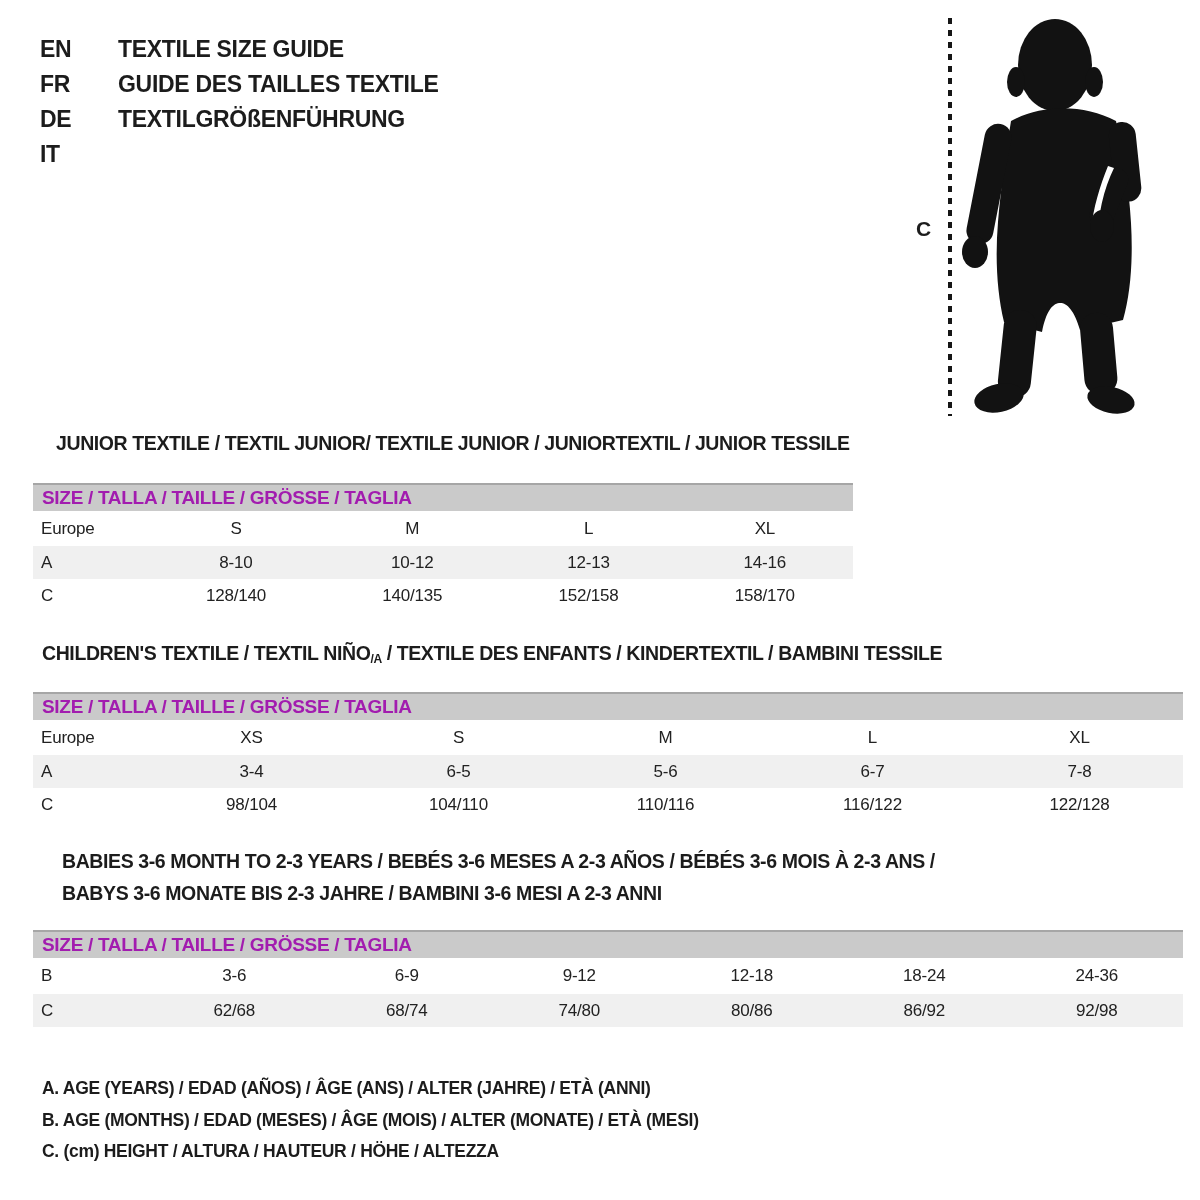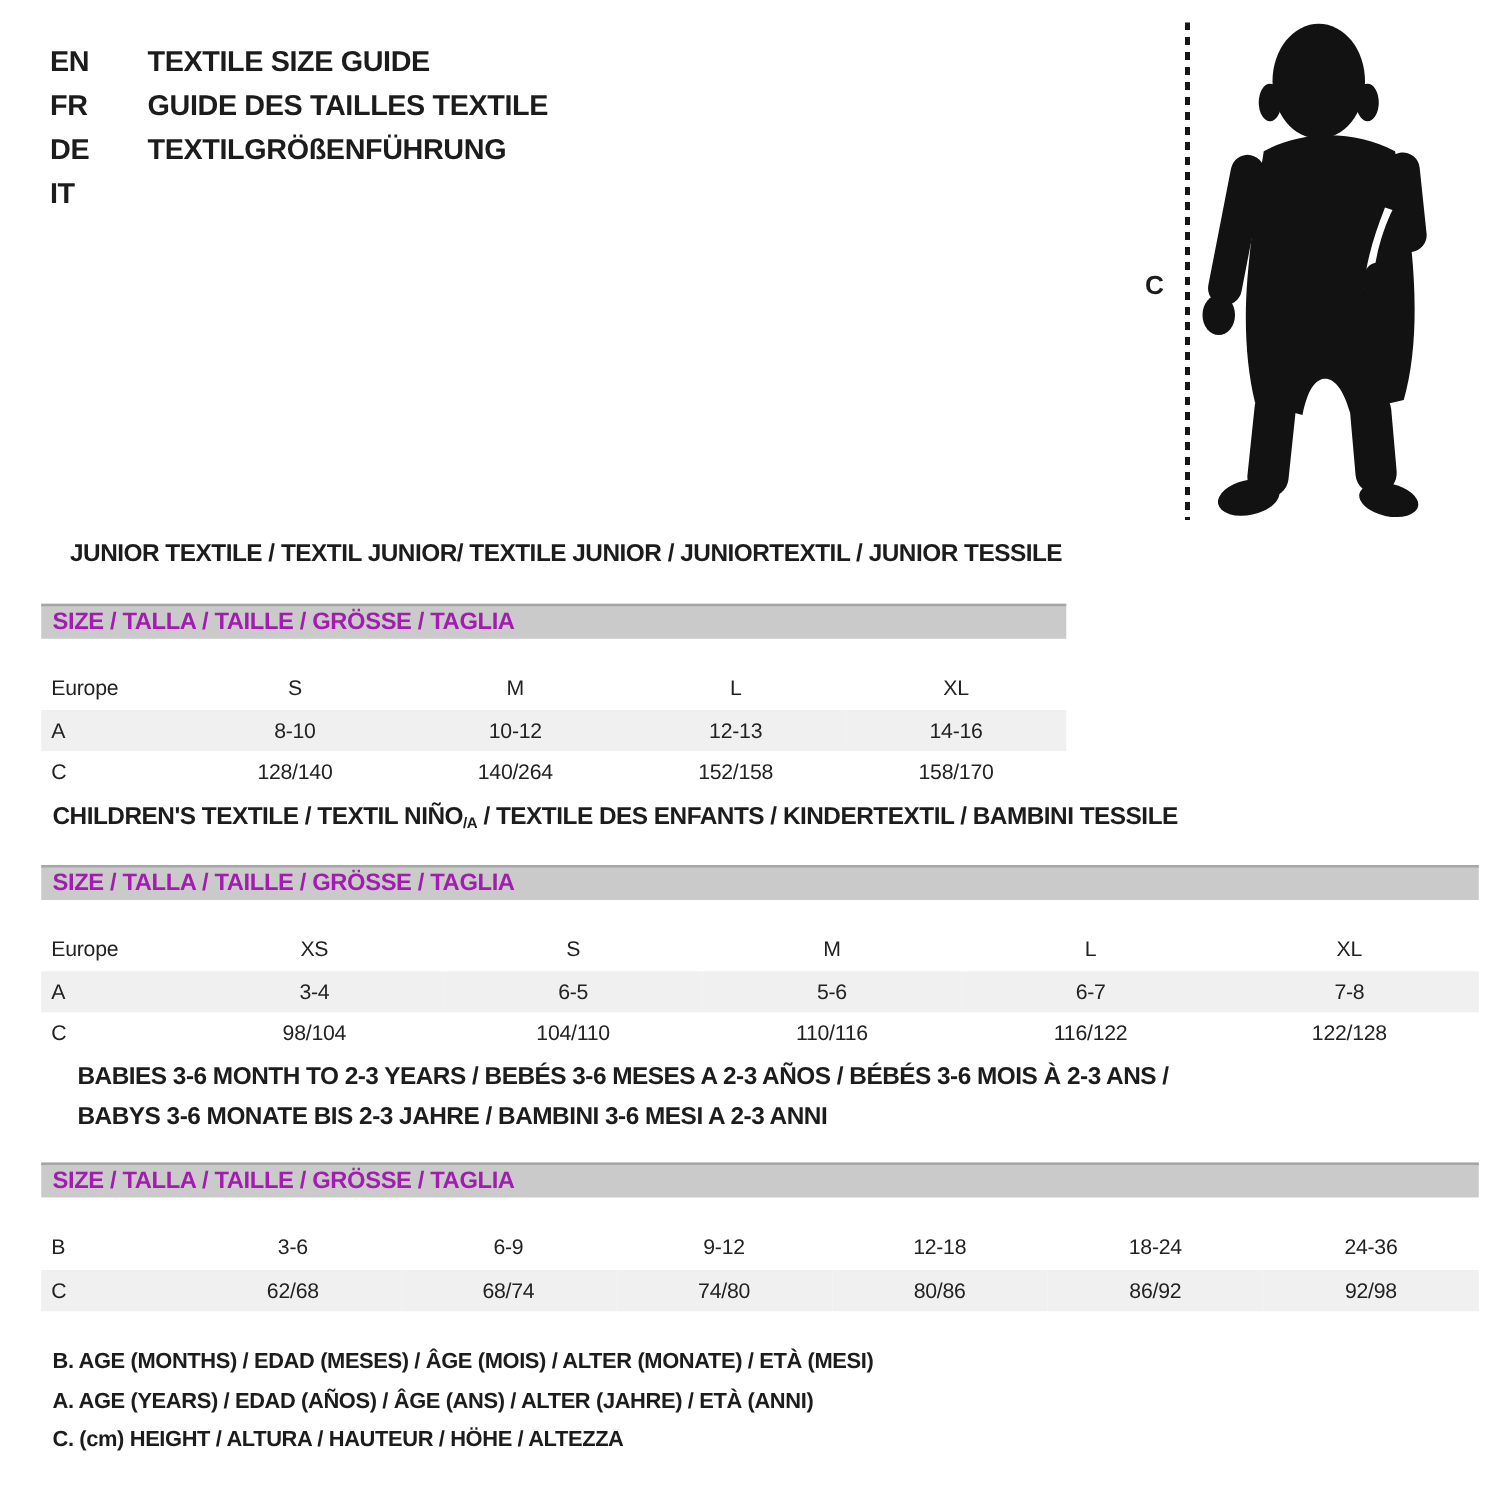--- a/index.html
+++ b/index.html
@@ -34,21 +34,21 @@
   .heading-babies   { left:42px; top:845px; line-height:32px; white-space:normal; width:960px;margin-left:20px; }
   .sub-inline { font-size:0.62em; vertical-align:-0.28em; }
 
   
   .size-table { position:absolute; }
   .size-bar {
     height:28px; background:#cacaca; border-top:2px solid #a6a6a6;
     font-weight:bold; font-size:19px; letter-spacing:-0.3px; color:#a21caf;
     line-height:25px; padding-left:9px;
   }
-  table.grid { width:100%; border-collapse:collapse; table-layout:fixed;margin-top:22px; }
+  table.grid { width:100%; border-collapse:collapse; table-layout:fixed; }
   table.grid td { font-size:17px; letter-spacing:-0.2px; text-align:center;
                   vertical-align:middle; color:#222222; }
   table.grid td.rowlabel { text-align:left; padding-left:8px; }
   tr.hdr-row  { height:35px; background:#ffffff; }
   tr.data-row { height:33px; }
   tr.row-shaded { background:#f0f0f0; }
   tr.row-plain  { background:#ffffff; }
   #table-babies tr.data-row:first-child { height:36px; }
 
   
@@ -129,21 +129,21 @@
     <tr class="data-row row-shaded">
       <td class="rowlabel">A</td>
       <td>8-10</td>
       <td>10-12</td>
       <td>12-13</td>
       <td>14-16</td>
     </tr>
     <tr class="data-row row-plain">
       <td class="rowlabel">C</td>
       <td>128/140</td>
-      <td>140/264</td>
+      <td>140/135</td>
       <td>152/158</td>
       <td>158/170</td>
     </tr>
   </tbody>
     </table>
 </div>
 
 <div class="section-heading heading-children">
   <span>CHILDREN'S TEXTILE / TEXTIL NIÑO</span><span class="sub-inline">/A</span><span> / TEXTILE DES ENFANTS / KINDERTEXTIL / BAMBINI TESSILE</span>
 </div>
@@ -222,16 +222,16 @@
       <td>74/80</td>
       <td>80/86</td>
       <td>86/92</td>
       <td>92/98</td>
     </tr>
   </tbody>
     </table>
 </div>
 
 <div class="footnotes">
+  <div>A. AGE (YEARS) / EDAD (AÑOS) / ÂGE (ANS) / ALTER (JAHRE) / ETÀ (ANNI)</div>
   <div>B. AGE (MONTHS) / EDAD (MESES) / ÂGE (MOIS) / ALTER (MONATE) / ETÀ (MESI)</div>
-  <div>A. AGE (YEARS) / EDAD (AÑOS) / ÂGE (ANS) / ALTER (JAHRE) / ETÀ (ANNI)</div>
   <div>C. (cm) HEIGHT / ALTURA / HAUTEUR / HÖHE / ALTEZZA</div>
 </div>
 
 </body></html>

